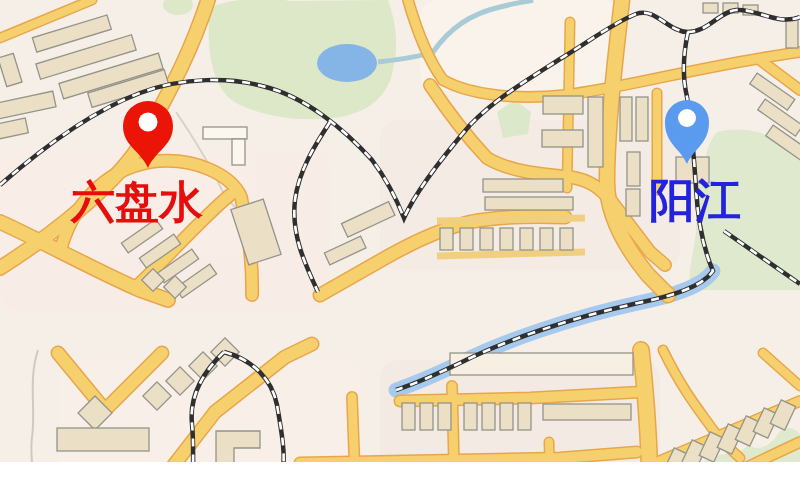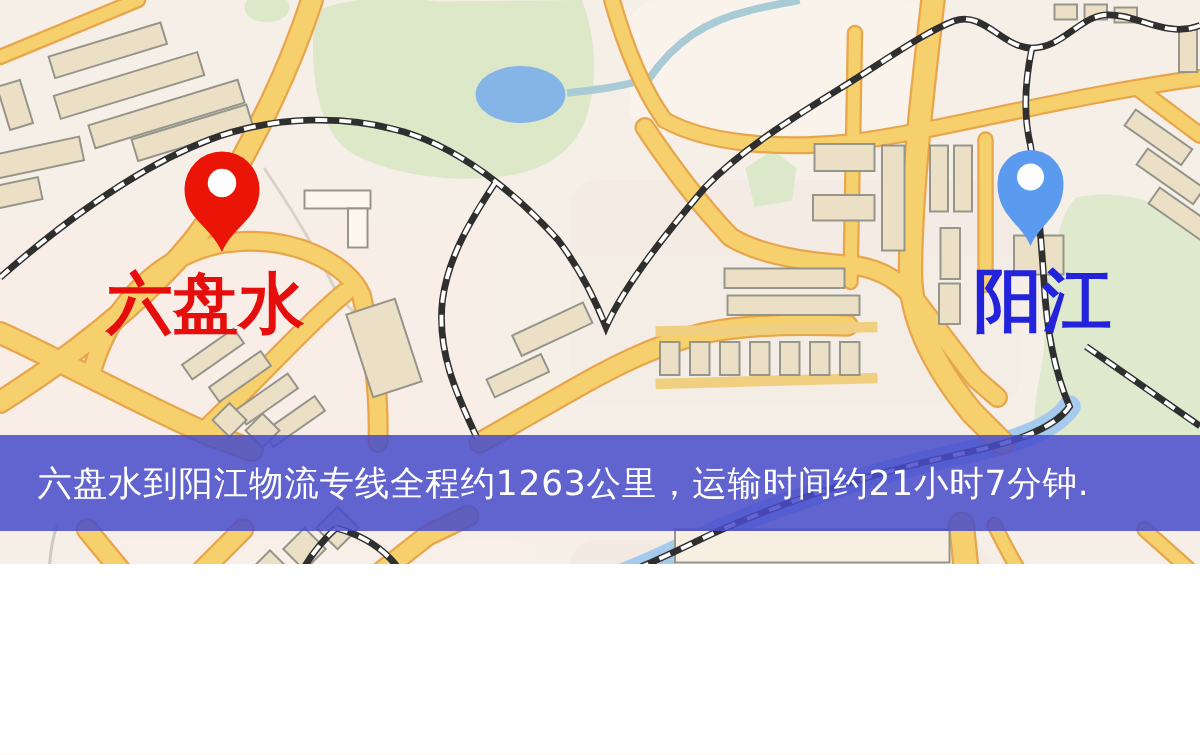--- a/index.html
+++ b/index.html
@@ -1,16 +1,16 @@
 <!DOCTYPE html>
 <html><head>
 <meta charset="utf-8">
 <style>
   html,body{margin:0;padding:0;background:#ffffff;}
-  .stage{position:relative;width:800px;height:376px;overflow:hidden;
+  .stage{position:relative;width:800px;height:462px;overflow:hidden;
          font-family:"DejaVu Sans","Liberation Sans",sans-serif;}
   .stage svg{position:absolute;left:0;top:0;display:block;}
   .banner{position:absolute;left:0;top:290px;width:800px;height:64px;
           background:rgba(72,76,203,0.86);display:flex;align-items:center;
           box-sizing:border-box;padding-left:25px;z-index:5;}
   .banner span{color:#ffffff;font-size:23px;letter-spacing:0.5px;white-space:nowrap;}
   .mlabel{font-weight:bold;}
 </style>
 </head>
 <body>
@@ -299,16 +299,13 @@
     <circle cx="148" cy="122" r="9.5" fill="#ffffff"></circle>
     <text class="mlabel" x="137" y="217" font-size="44" fill="#e60d0d" text-anchor="middle">六盘水</text>
   </g>
   <g>
     <path fill="#5b9bef" d="M687,164 C680,148 665,144 665,122 A22,22 0 1 1 709,122 C709,144 694,148 687,164 Z"></path>
     <circle cx="687" cy="118" r="9" fill="#ffffff"></circle>
     <text class="mlabel" x="695" y="216" font-size="46" fill="#2323dc" text-anchor="middle">阳江</text>
   </g>
 </svg>
 
-  <div class="banner">
-    <span>六盘水到阳江物流专线全程约1263公里，运输时间约21小时7分钟.</span>
-  </div>
 </div>
 
 </body></html>

